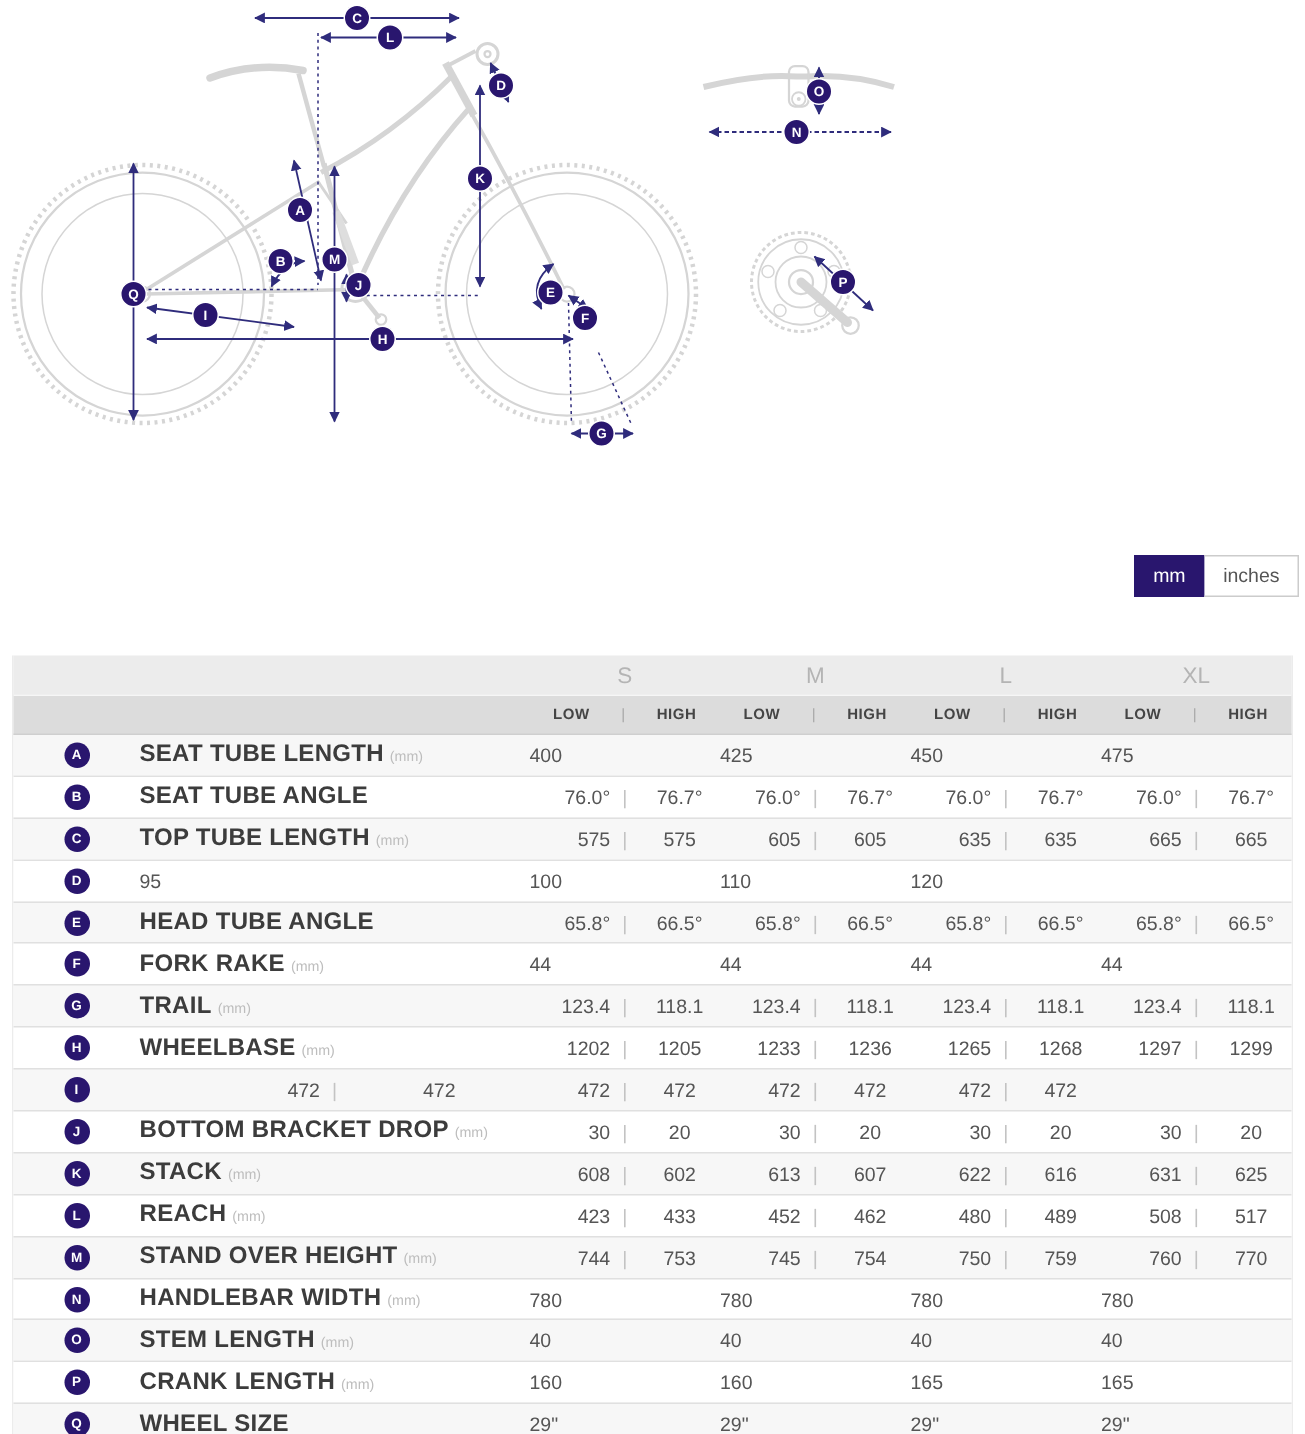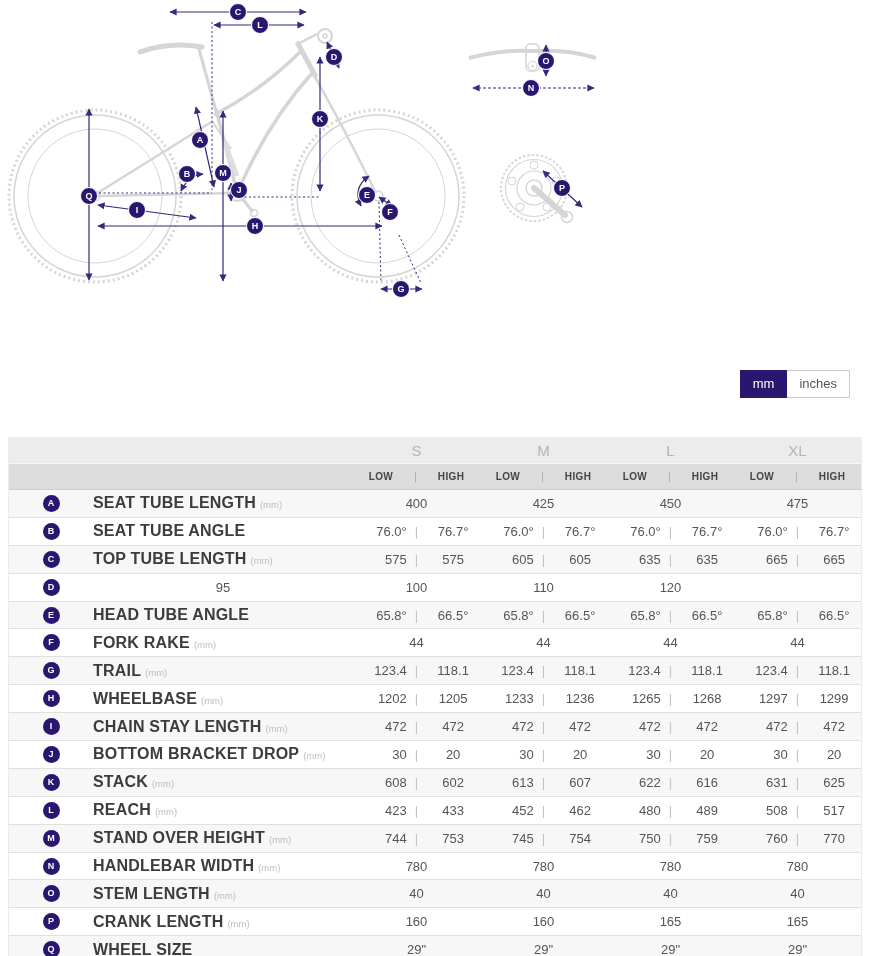--- a/index.html
+++ b/index.html
@@ -16,21 +16,21 @@
   .diagram-wrap svg{display:block;}
   .markers{position:absolute;top:0;left:0;width:870px;height:330px;pointer-events:none;}
   .marker{
     position:absolute;transform:translate(-50%,-50%);
     width:16px;height:16px;border-radius:50%;
     background:var(--navy);color:#fff;border:1.5px solid #fff;
     font-size:9px;font-weight:bold;line-height:16px;text-align:center;
     box-sizing:content-box;
   }
   
-  .controls{position:absolute;top:370px;right:20px;display:flex;}
+  .controls{position:absolute;top:370px;right:4px;display:flex;}
   .btn{font-size:13px;line-height:16px;padding:5px 12px;cursor:pointer;font-family:"Liberation Sans",sans-serif;}
   .btn-mm{background:var(--navy);color:#fff;border:1px solid var(--navy);}
   .btn-inches{background:#fff;color:#555;border:1px solid #ccc;border-left:none;}
   
   .geo-table{position:absolute;top:437px;left:8px;width:854px;border-left:1px solid #ececec;border-right:1px solid #ececec;box-sizing:border-box;}
   .grid{display:grid;grid-template-columns:84px 260px 1fr 1fr 1fr 1fr;align-items:center;}
   .hrow1{height:26px;background:#ececec;}
   .hrow2{height:25px;background:#dcdcdc;border-top:1px solid #f6f6f6;border-bottom:1px solid #cfcfcf;}
   .size-col-header{font-size:15px;color:#b4b4b4;text-align:center;}
   .lh-cell{display:flex;justify-content:center;align-items:center;gap:15px;}
@@ -45,21 +45,21 @@
     width:17px;height:17px;border-radius:50%;background:var(--navy);
     color:#fff;font-size:9px;font-weight:bold;line-height:17px;text-align:center;
   }
   .label-cell{white-space:nowrap;overflow:hidden;}
   .t-label{font-size:16px;font-weight:bold;color:#3c3c3c;letter-spacing:.2px;}
   .t-unit{font-size:9.5px;color:#bdbdbd;margin-left:4px;}
   .val-cell{display:flex;align-items:center;justify-content:center;font-size:13px;color:#555;}
   .v-low{flex:1;text-align:right;}
   .v-sep{color:#c3c3c3;padding:0 8px;}
   .v-high{flex:1;text-align:center;}
-  .v-single{width:100%;text-align:center;}
+  .v-single{width:100%;text-align:left;}
 </style>
 </head>
 <body>
 
 <div class="diagram-wrap">
   <svg width="870" height="330" viewBox="0 0 870 330">
     <defs>
       <marker id="ar" markerWidth="7" markerHeight="7" refX="5.5" refY="3" orient="auto-start-reverse">
         <path d="M0,0 L6,3 L0,6 Z" fill="#2f2c7c"></path>
       </marker>
@@ -389,21 +389,20 @@
         <div class="val-cell">
           <span class="v-low">1297</span>
           <span class="v-sep">|</span>
           <span class="v-high">1299</span>
         </div>
       </div>
       <div class="grid t-row odd">
         <div class="badge-cell">
           <div class="t-badge">I</div>
         </div>
-        <div class="label-cell"><span class="t-label">CHAIN STAY LENGTH</span><span class="t-unit">(mm)</span></div>
         <div class="val-cell">
           <span class="v-low">472</span>
           <span class="v-sep">|</span>
           <span class="v-high">472</span>
         </div>
         <div class="val-cell">
           <span class="v-low">472</span>
           <span class="v-sep">|</span>
           <span class="v-high">472</span>
         </div>

